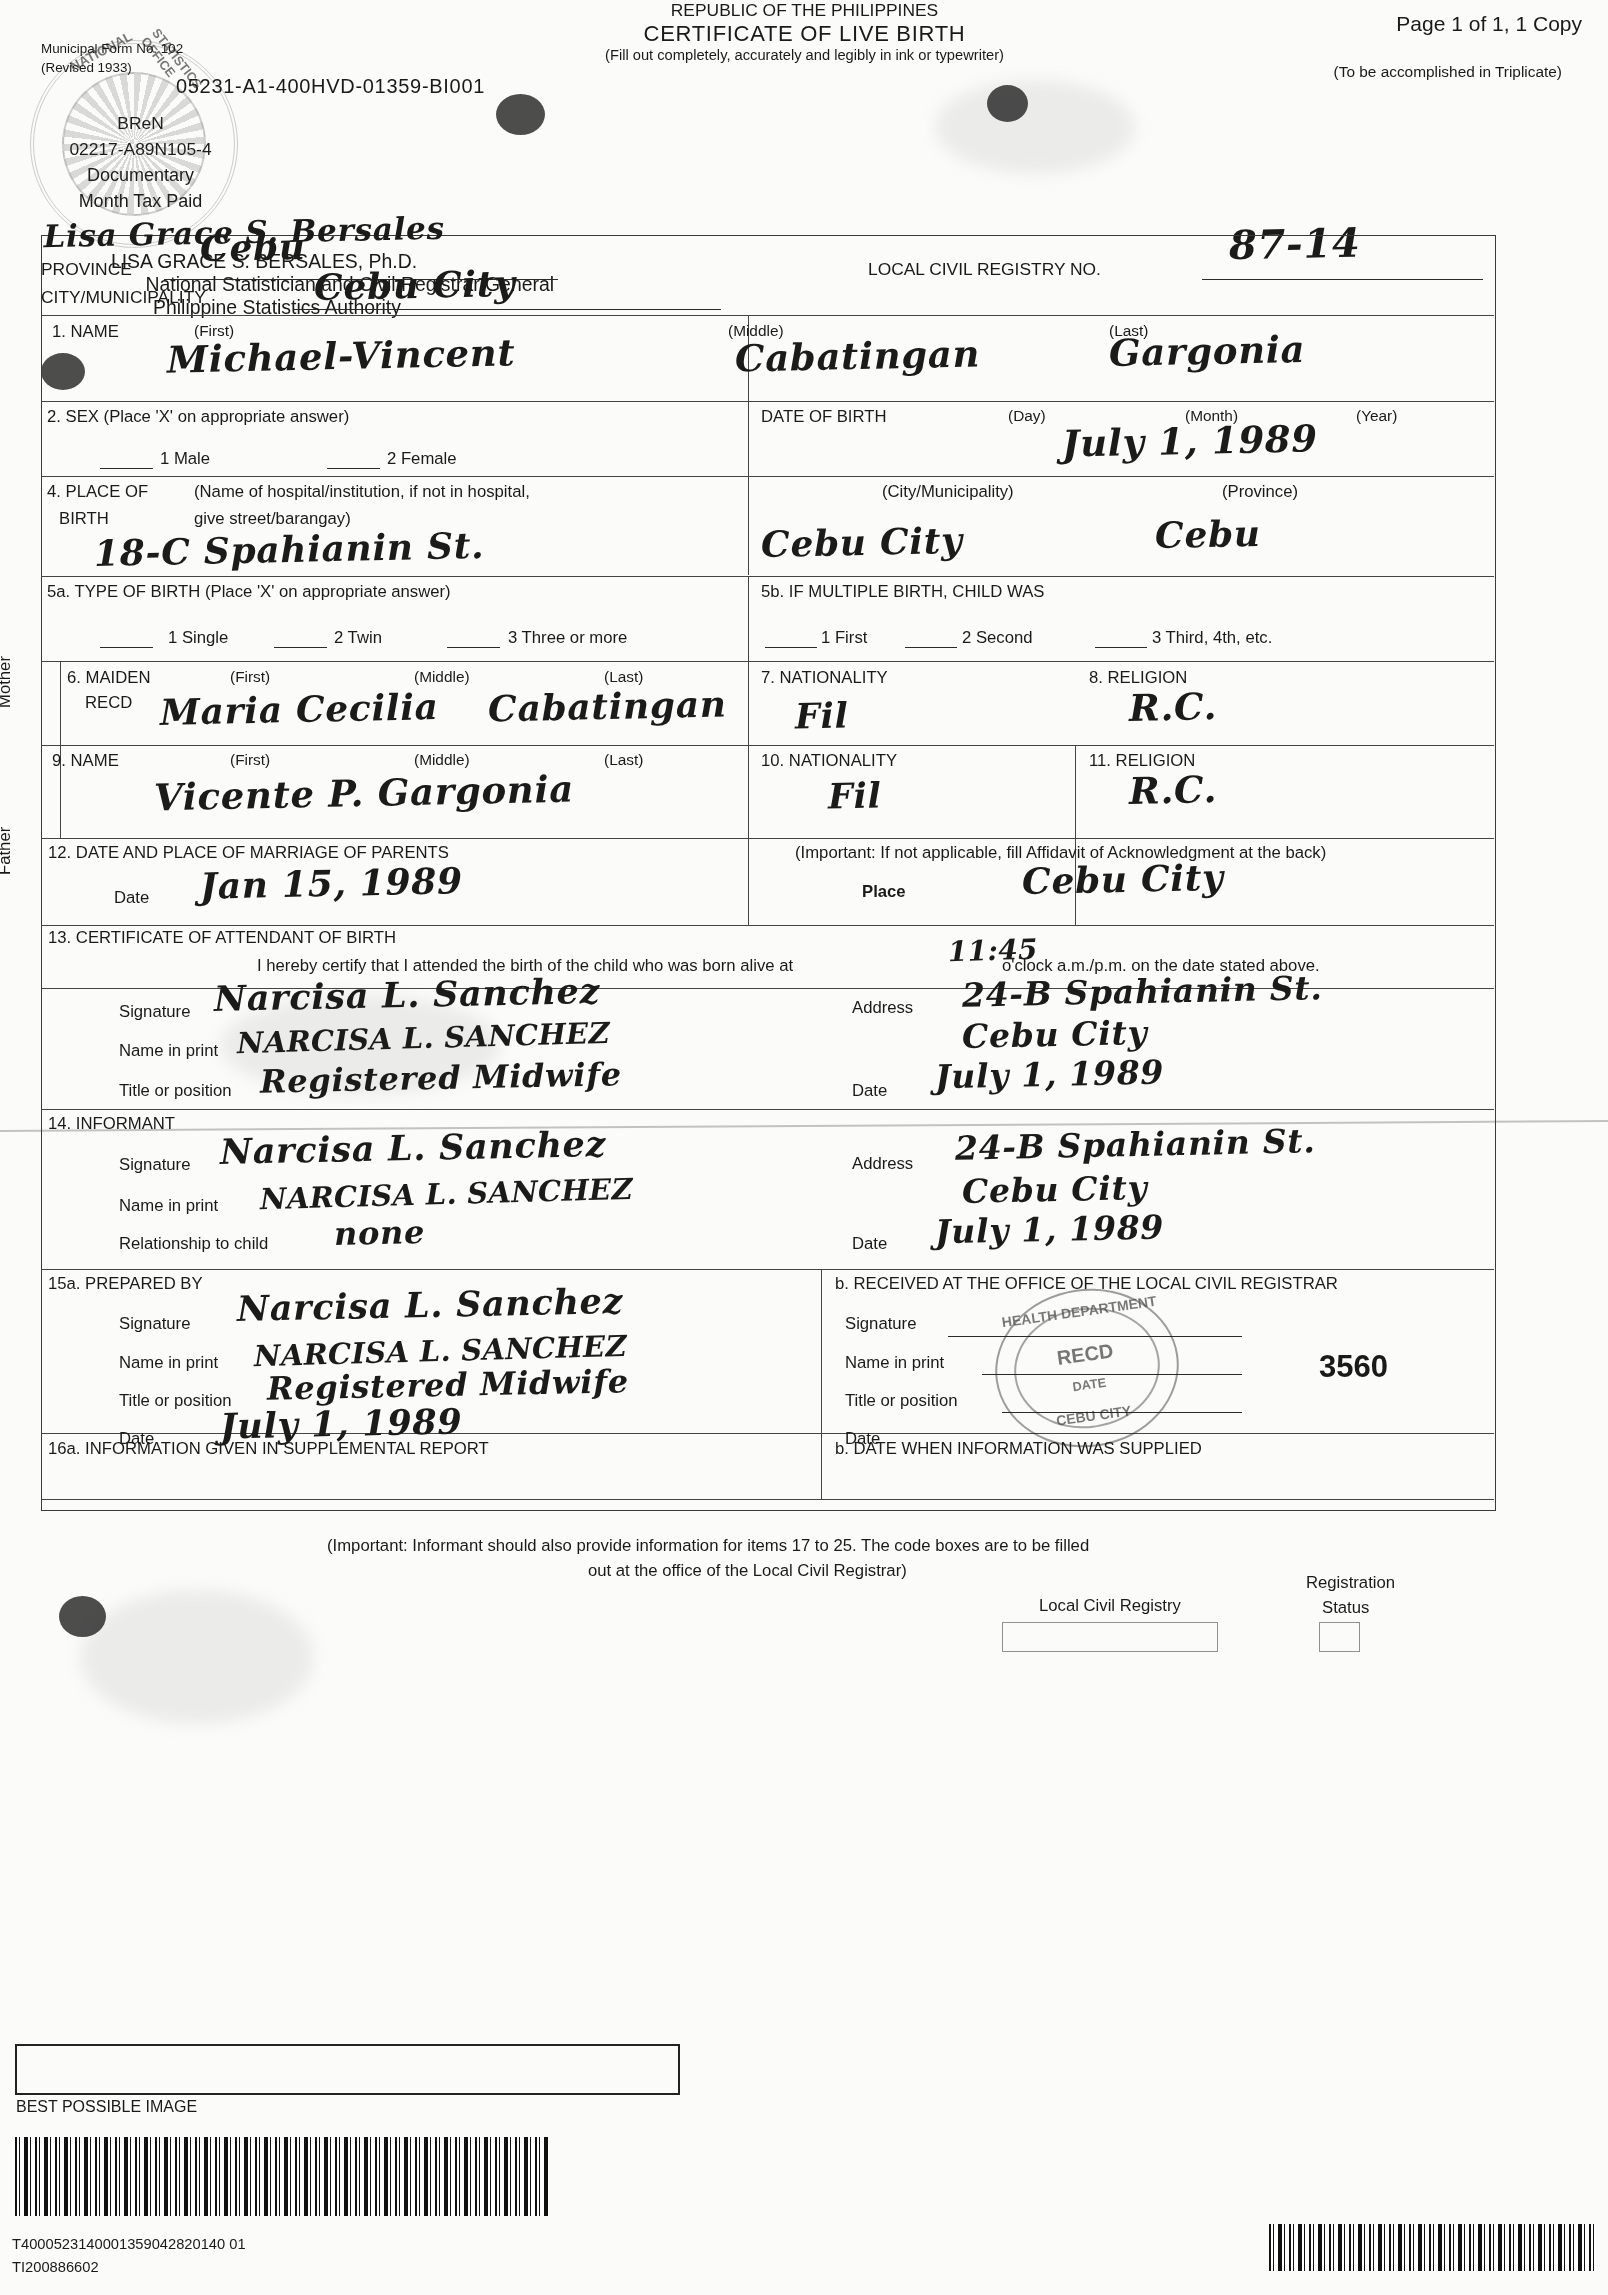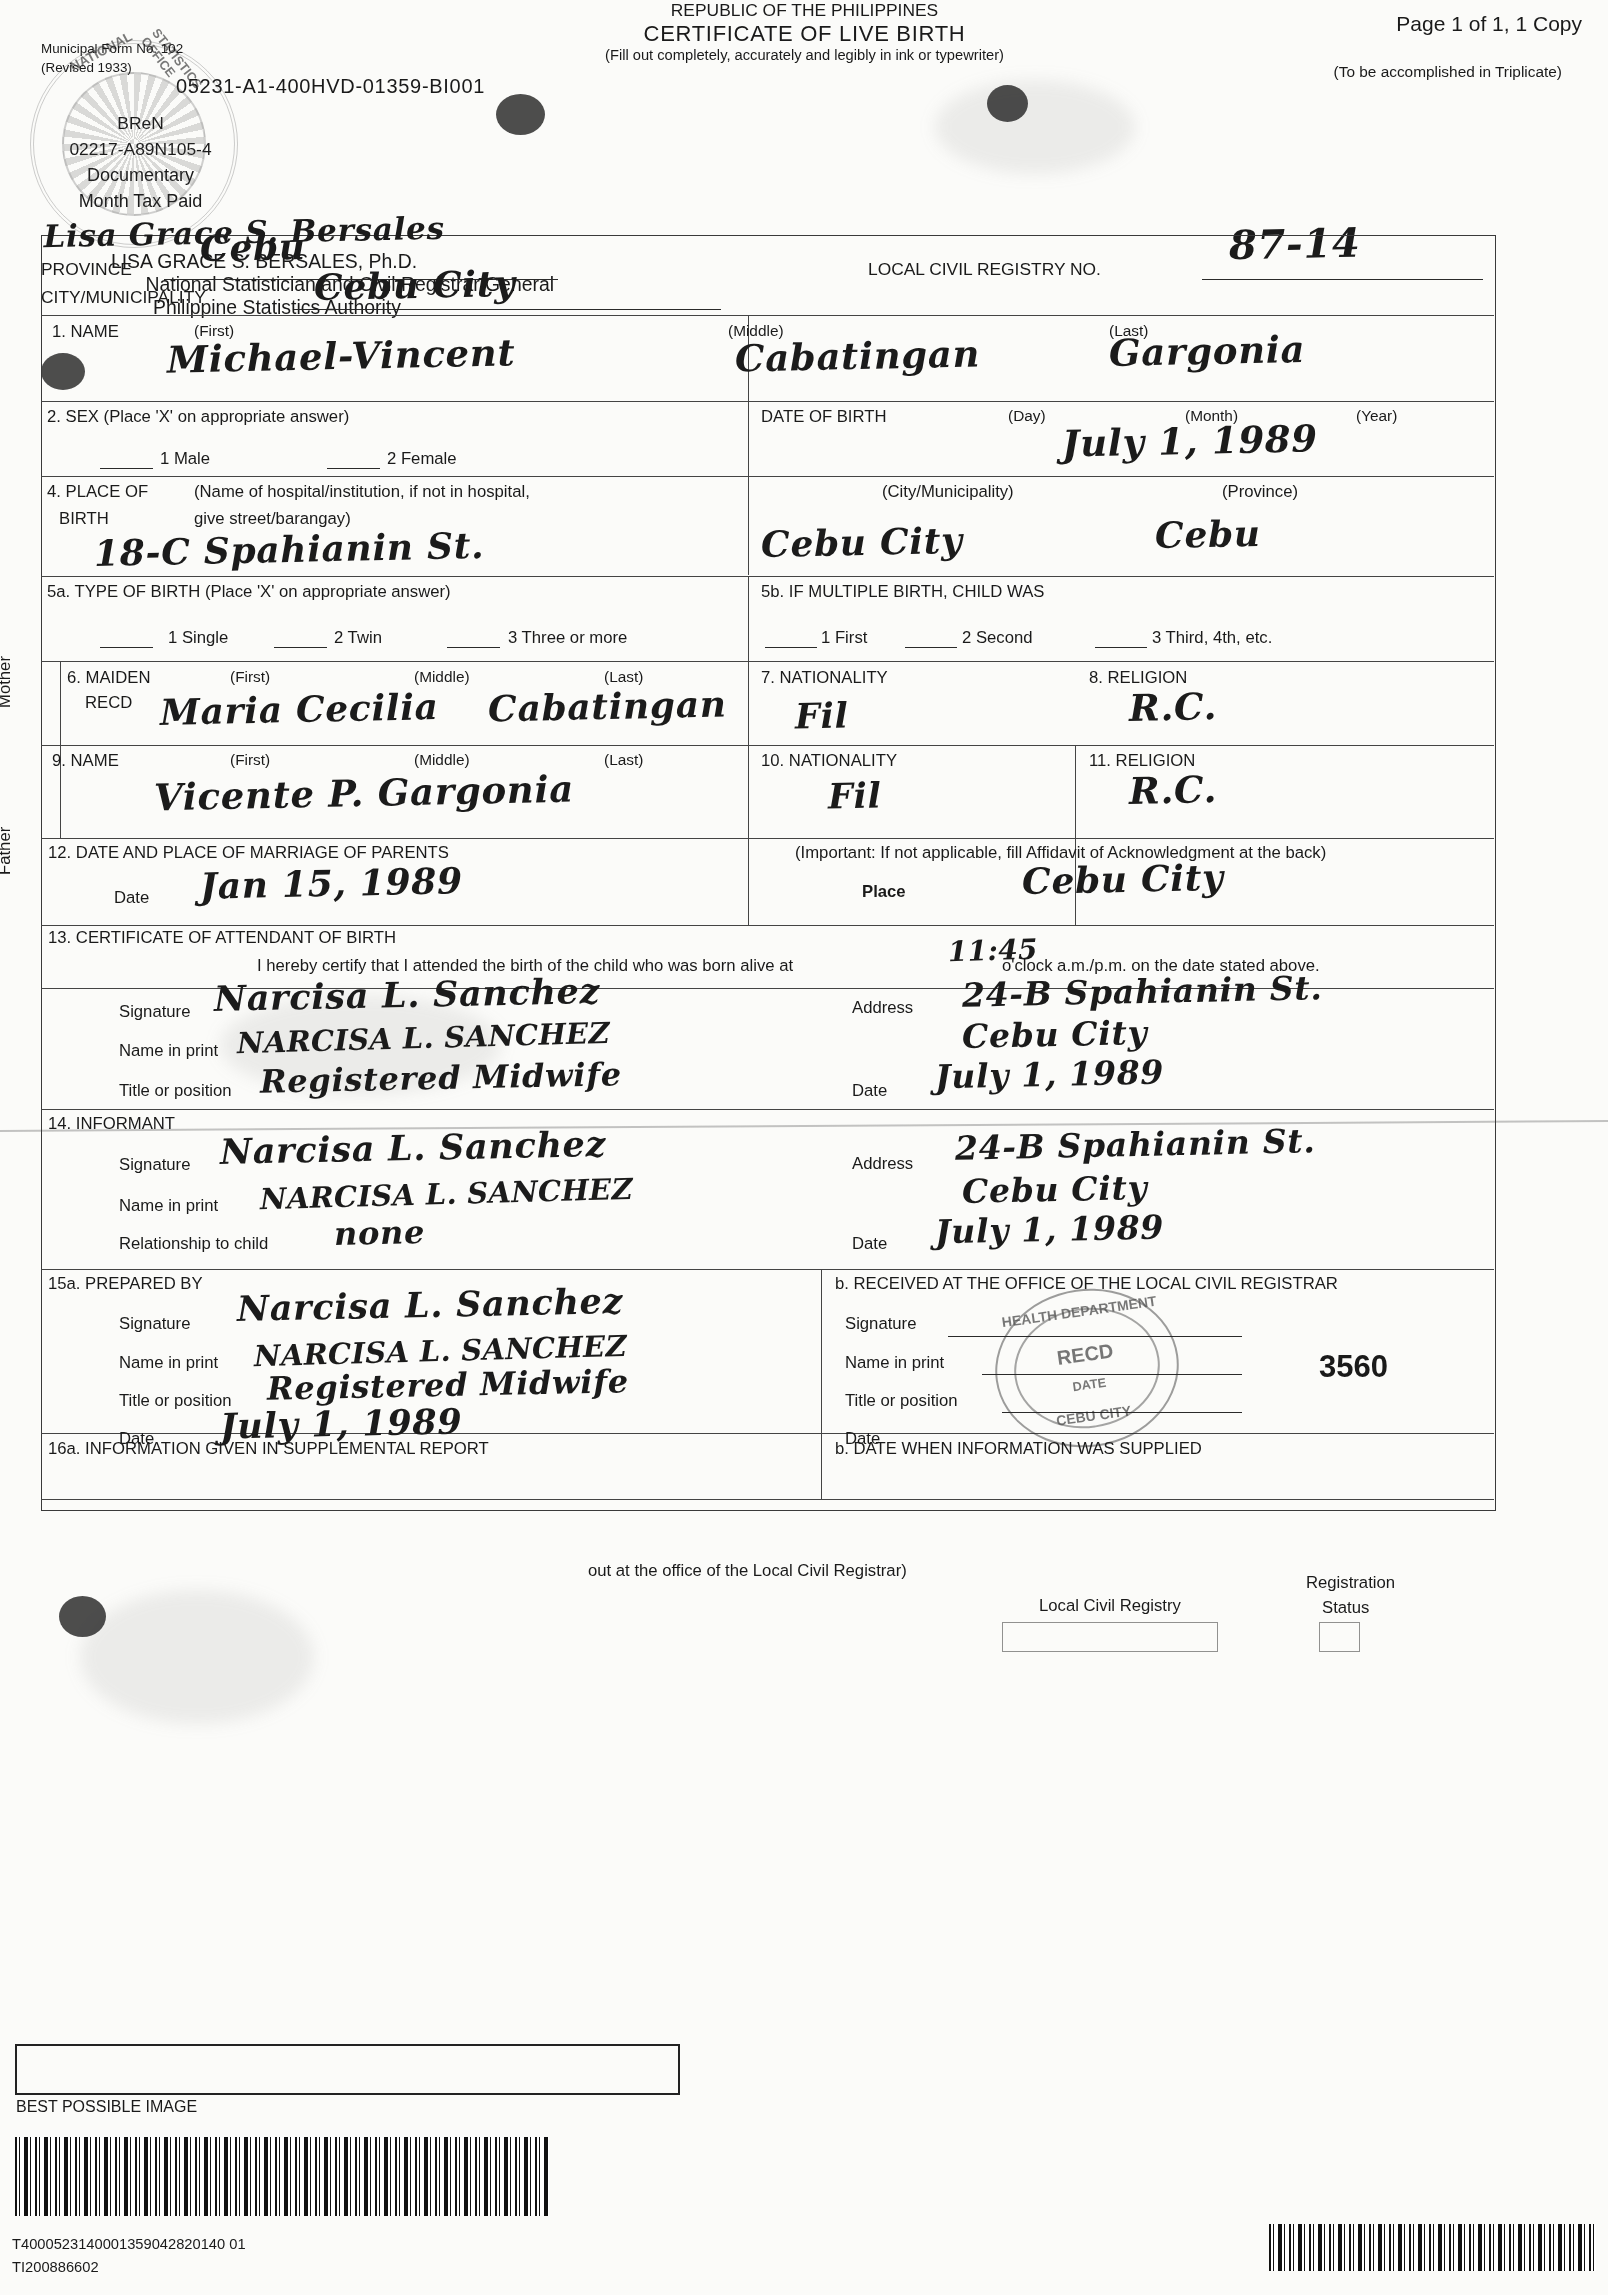--- a/index.html
+++ b/index.html
@@ -309,20 +309,21 @@
     <div class="st" style="top:12px;">HEALTH DEPARTMENT</div>
     <div class="st" style="top:52px;font-size:20px;">RECD</div>
     <div class="st" style="top:87px;font-size:12.7px;">DATE</div>
     <div class="st" style="top:117px;">CEBU CITY</div>
   </div>
   <div class="t print" id="recd-num">3560</div>
 
   <div class="t print" style="left:48px;top:1439px;font-size:16.7px;">16a. INFORMATION GIVEN IN SUPPLEMENTAL REPORT</div>
   <div class="t print" style="left:835px;top:1439px;font-size:16.7px;">b. DATE WHEN INFORMATION WAS SUPPLIED</div>
 
+  <div class="t print" style="left:327px;top:1536px;font-size:16.7px;">(Important: Informant should also provide information for items 17 to 25. The code boxes are to be filled</div>
   <div class="t print" style="left:588px;top:1561px;font-size:16.7px;">out at the office of the Local Civil Registrar)</div>
   <div class="t print" style="left:1039px;top:1596px;font-size:16.7px;">Local Civil Registry</div>
   <div class="t print" style="left:1306px;top:1573px;font-size:16.7px;">Registration</div>
   <div class="t print" style="left:1322px;top:1598px;font-size:16.7px;">Status</div>
   <div class="box" style="left:1002px;top:1622px;width:214px;height:28px;border-width:1.3px;opacity:.55;"></div>
   <div class="box" style="left:1319px;top:1622px;width:39px;height:28px;border-width:1.3px;opacity:.55;"></div>
 
   <div class="box" id="footer-box"></div>
   <div class="print" id="footer-code">05231-A1-400HVD-01359-BI001</div>
   <div class="t print" id="bpi">BEST POSSIBLE IMAGE</div>

